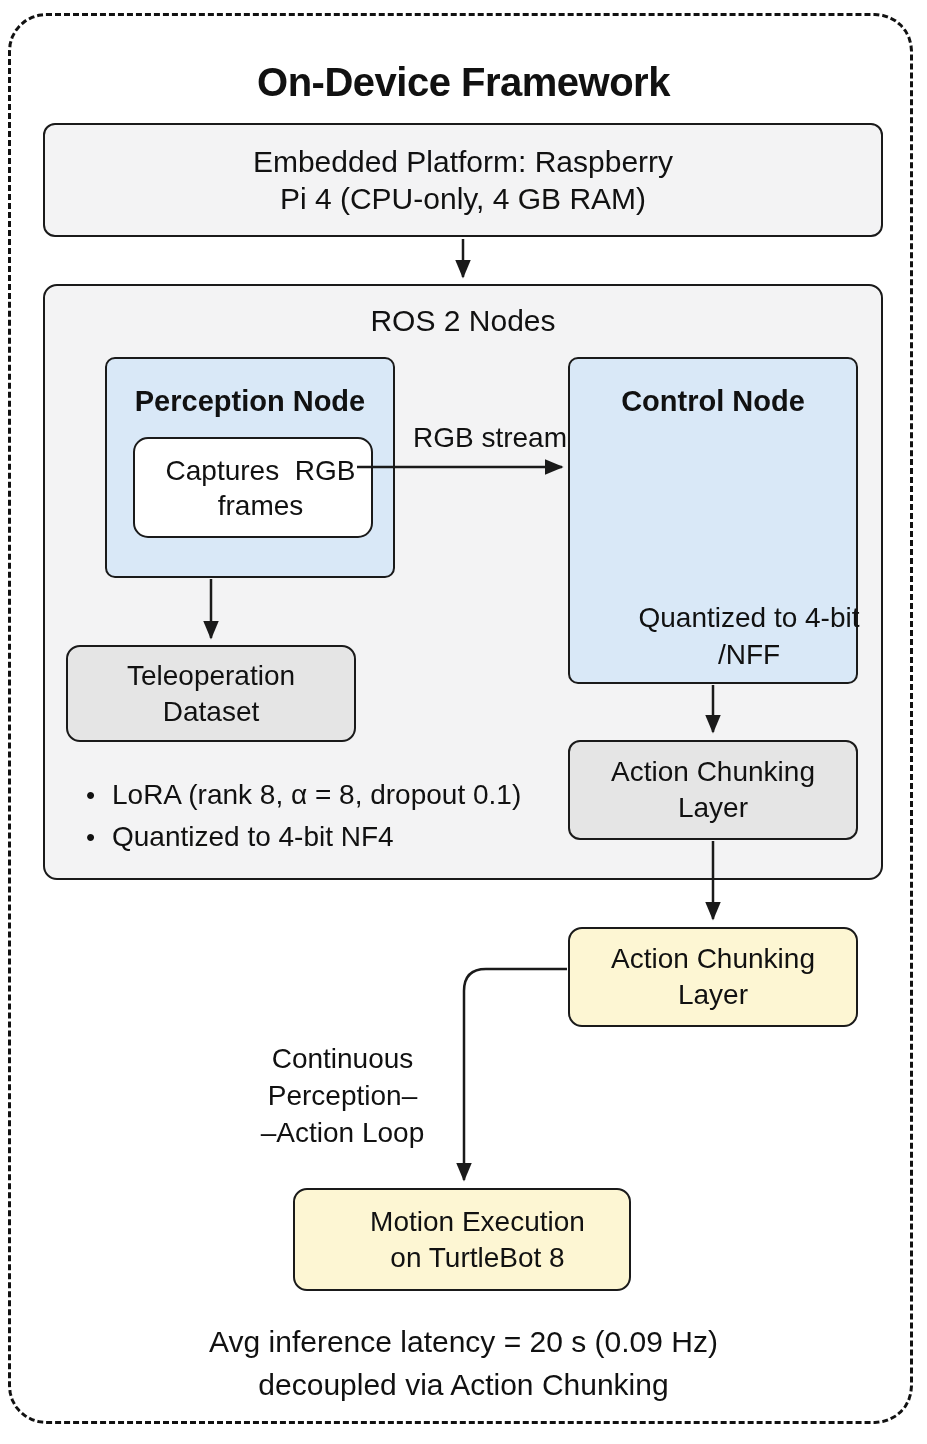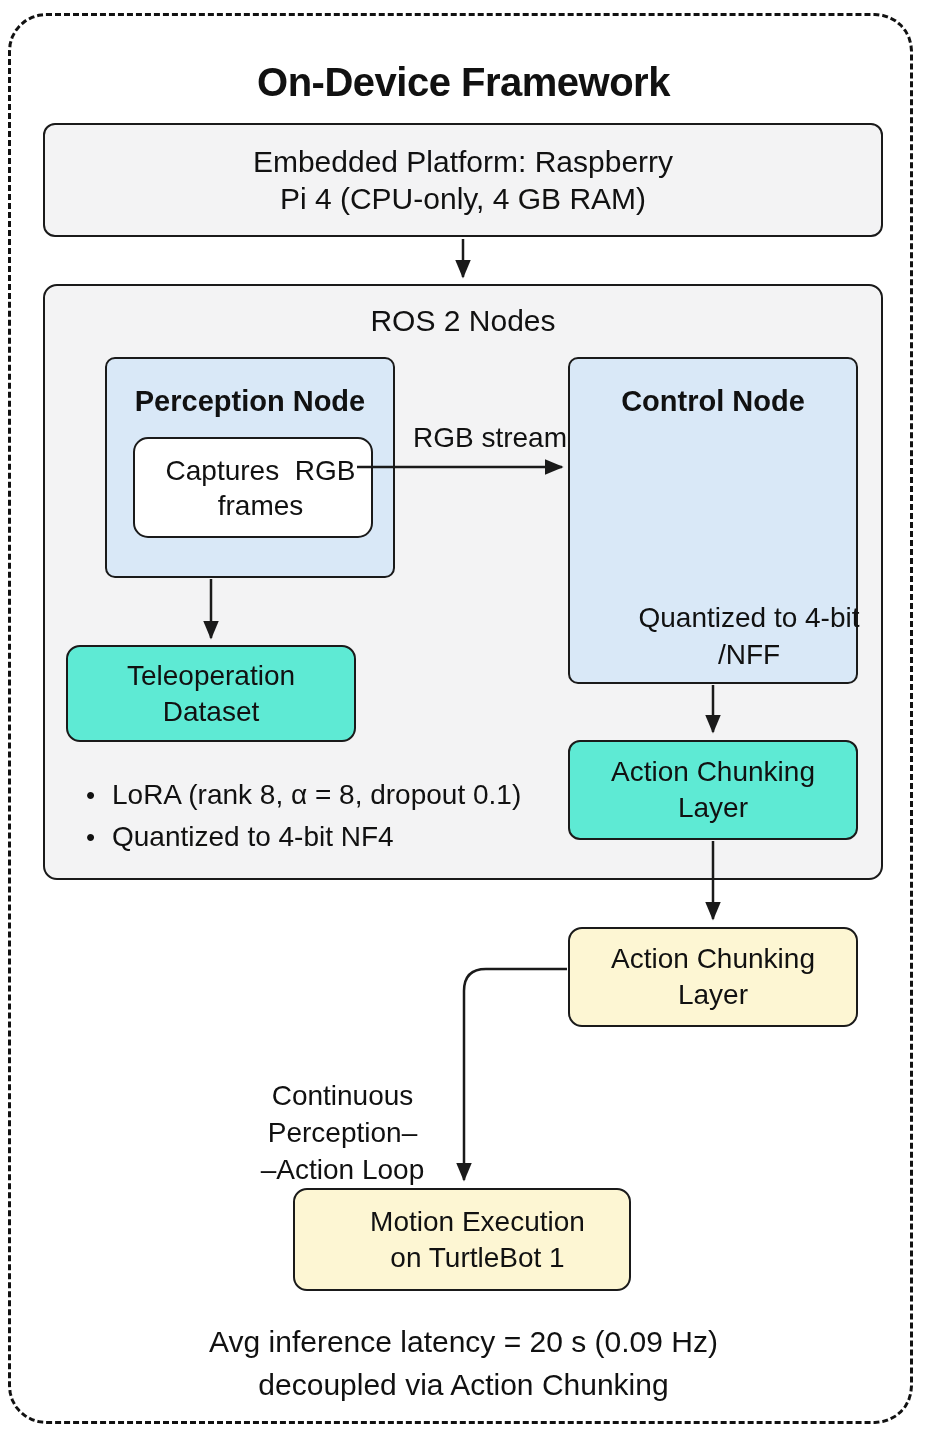--- a/index.html
+++ b/index.html
@@ -38,21 +38,21 @@
     box-sizing: border-box;
     border: 2.5px solid #1a1a1a;
     display: flex;
     flex-direction: column;
     align-items: center;
     justify-content: center;
     text-align: center;
   }
   .gray-fill   { background: #f3f3f4; }
   .blue-fill   { background: #d9e8f7; }
-  .green-fill  { background: #5eead4; }
+  .green-fill  { background: #e5e5e5; }
   .yellow-fill { background: #fdf6d3; }
 
   .embedded-box {
     left: 43px; top: 123px;
     width: 840px; height: 114px;
     border-radius: 12px;
     font-size: 30px;
     line-height: 37px;
   }
   .ros-container {
@@ -167,21 +167,20 @@
     font-size: 28px;
     line-height: 36px;
   }
   .loop-label {
     position: absolute;
     left: 235px; top: 1040px;
     width: 215px;
     text-align: center;
     font-size: 28px;
     line-height: 37px;
-    margin-top: 37px;
   }
   .motion-box {
     left: 293px; top: 1188px;
     width: 338px; height: 103px;
     border-radius: 14px;
     font-size: 28px;
     line-height: 36px;
     padding-left: 31px;
   }
   .caption {
@@ -262,21 +261,21 @@
   </div>
 
   <div class="loop-label">
     <div>Continuous</div>
     <div>Perception–</div>
     <div>–Action Loop</div>
   </div>
 
   <div class="box yellow-fill motion-box">
     <div>Motion Execution</div>
-    <div>on TurtleBot 1</div>
+    <div>on TurtleBot 8</div>
   </div>
 
   <div class="caption">
     <div>Avg inference latency = 20 s (0.09 Hz)</div>
     <div>decoupled via Action Chunking</div>
   </div>
 
   <svg class="connectors" viewBox="0 0 927 1444" xmlns="http://www.w3.org/2000/svg">
     <defs>
       <marker id="ah" viewBox="0 0 12 10" refX="11" refY="5" markerUnits="userSpaceOnUse" markerWidth="19" markerHeight="16" orient="auto">

